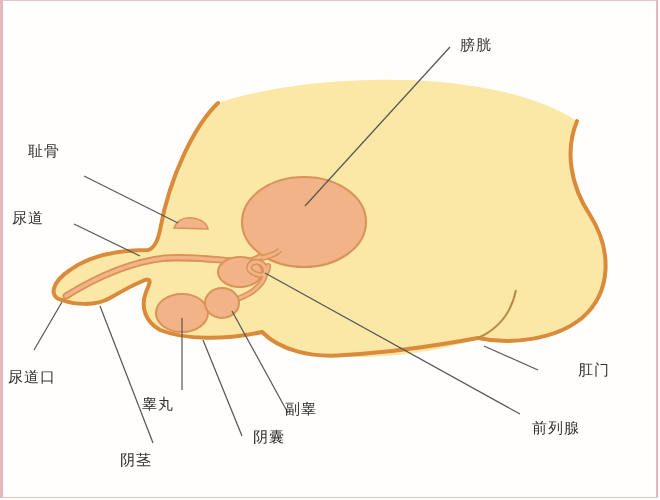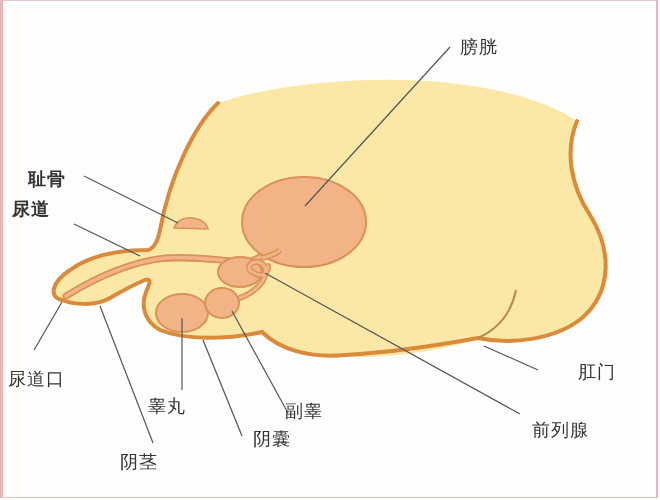--- a/index.html
+++ b/index.html
@@ -1,19 +1,19 @@
 <!DOCTYPE html>
 <html><head>
   <meta charset="utf-8">
   <style>
     html, body { margin: 0; padding: 0; background: #ffffff; }
     body { width: 660px; height: 500px; overflow: hidden; position: relative; font-family: "DejaVu Sans", sans-serif; }
     .frame { position: absolute; left: 0; top: 0; width: 658px; height: 498px; border: 1px solid #e8c4c6; border-left: 3px solid #e6b8bb; border-right: 2px solid #e6b8bb; box-sizing: border-box; background: #fffefc; }
     svg.diagram { position: absolute; left: 0; top: 0; }
-    .label { position: absolute; font-size: 18px; color: #333333; letter-spacing: 1px; white-space: nowrap; line-height: 1; }
+    .label { position: absolute; font-size: 15px; color: #333333; letter-spacing: 1px; white-space: nowrap; line-height: 1; }
   </style>
 </head>
 <body>
 
 <div class="frame"></div>
 
 <svg class="diagram" width="660" height="500" viewBox="0 0 660 500" xmlns="http://www.w3.org/2000/svg">
 
   <path d="M218,103 C270,85 360,75 440,82 C500,88 545,100 575,120
            C565,150 568,185 590,215 C612,248 610,295 580,320
@@ -77,21 +77,21 @@
     <line x1="153" y1="443" x2="100" y2="306"></line>
     <line x1="182" y1="390" x2="182" y2="318"></line>
     <line x1="242" y1="436" x2="203" y2="340"></line>
     <line x1="288" y1="413" x2="232" y2="311"></line>
     <line x1="538" y1="370" x2="484" y2="346"></line>
     <line x1="520" y1="414" x2="265" y2="273"></line>
   </g>
 </svg>
 
 <div class="label" style="left:460px; top:38px;">膀胱</div>
-<div class="label" style="left:28px; top:170px;font-weight:bold;">耻骨</div>
-<div class="label" style="left:12px; top:200px;font-weight:bold;">尿道</div>
+<div class="label" style="left:28px; top:144px;">耻骨</div>
+<div class="label" style="left:12px; top:211px;">尿道</div>
 <div class="label" style="left:8px; top:370px;">尿道口</div>
-<div class="label" style="left:148px; top:397px;">睾丸</div>
+<div class="label" style="left:142px; top:397px;">睾丸</div>
 <div class="label" style="left:285px; top:402px;font-family:Liberation Serif, serif;">副睾</div>
 <div class="label" style="left:253px; top:430px;">阴囊</div>
 <div class="label" style="left:120px; top:453px;">阴茎</div>
 <div class="label" style="left:578px; top:363px;">肛门</div>
 <div class="label" style="left:532px; top:421px;text-align:right;">前列腺</div>
 
 </body></html>

